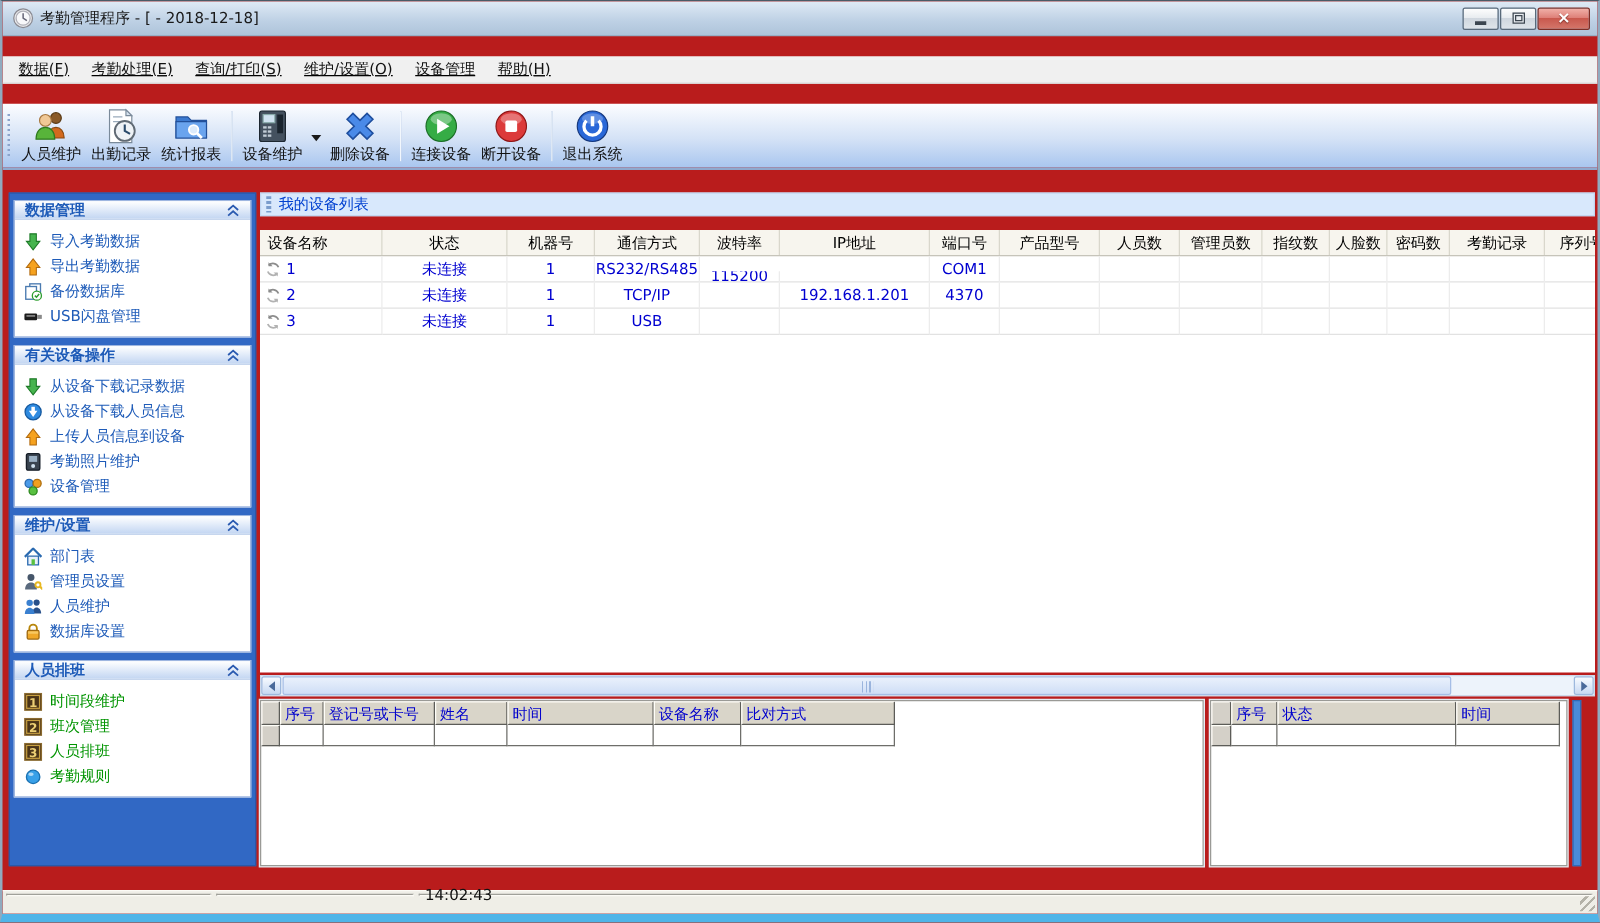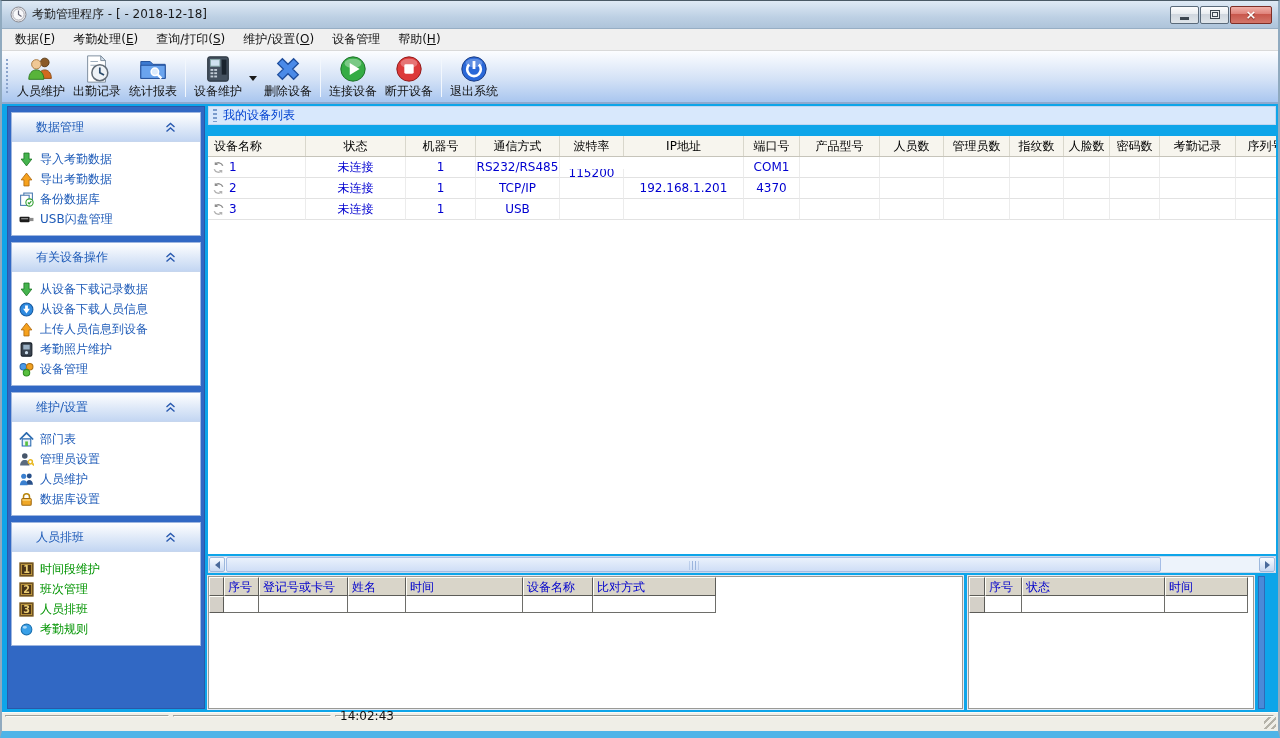--- a/index.html
+++ b/index.html
@@ -1,63 +1,63 @@
 <!DOCTYPE html>
 <html><head>
 <meta charset="utf-8">
 <style>
   * { margin:0; padding:0; box-sizing:border-box; }
   html,body { background:#888; }
   body { font-family:"DejaVu Sans", sans-serif; font-size:12px; }
   .window {
     width:1280px; height:738px; position:relative; overflow:hidden;
-    background:#0ea5e9; display:flex; flex-direction:column;
+    background:#b91c1c; display:flex; flex-direction:column;
     border-left:2px solid #90aabf; border-right:2px solid #90aabf;
-    border-top:1px solid #4a5a66; border-bottom:7px solid #4fb4e8;
+    border-top:1px solid #4a5a66; border-bottom:7px solid #4fb4e8;gap:16px;
   }
   
   .titlebar { height:28px; flex:0 0 28px; background:linear-gradient(#dfeaf5,#bdd0e4 60%,#aec4da);
     display:flex; align-items:center; padding:0 6px; border-bottom:1px solid #97aec4; }
   .app-icon { width:17px; height:17px; margin:0 5px 0 2px; }
   .title-text { color:#1a1a1a; font-size:12px; }
   .win-buttons { margin-left:auto; display:flex; gap:1px; padding-top:0; }
   .win-btn { height:18px; border:1px solid #5a6a7a; border-radius:2px;
     background:linear-gradient(#fdfdfd,#e8ecf0 45%,#cfd6de 46%,#dfe5ea);
     display:flex; align-items:center; justify-content:center; cursor:default; }
   .win-btn.min,.win-btn.max { width:29px; }
   .win-btn.close { width:42px; border-color:#7e2e26;
     background:linear-gradient(#f0b0a8,#de8078 45%,#c8574c 46%,#d4766a); }
   .g-min { width:9px; height:3px; background:#3c4650; margin-top:7px; }
   .g-max { width:10px; height:9px; border:1px solid #3c4650; background:#e8ecf0; display:flex; align-items:center; justify-content:center; }
   .g-max::after { content:""; width:4px; height:3px; border:1px solid #3c4650; display:block; }
   .g-x { color:#fff; font-weight:bold; font-size:13px; line-height:1; text-shadow:0 1px 1px #7a2a22; }
   
   .menubar { height:22px; flex:0 0 22px; background:#f0f0f0; border-bottom:1px solid #d9d9d9;
-    display:flex; align-items:center; padding-left:4px; }
+    display:flex; align-items:center; padding-left:4px;text-decoration:underline; }
   .menu-item { padding:2px 9px 3px; color:#111; cursor:default; }
   .menu-item u { text-decoration:underline; }
   
   .toolbar { height:53px; flex:0 0 53px; background:linear-gradient(#fcfdff,#d4e2f6 55%,#a9c6ef);
     border-bottom:2px solid #8fa9cf; display:flex; align-items:stretch; padding:2px 0 1px 2px; }
   .tb-grip { width:5px; margin:6px 3px 6px 1px; background:repeating-linear-gradient(#8aa4cc 0 2px, transparent 2px 4px); background-size:2px 100%; background-repeat:repeat-y; background-position:1px 0; }
   .tb-btn { width:56px; display:flex; flex-direction:column; align-items:center; justify-content:flex-end;
     padding:2px 1px 2px; cursor:default; border:1px solid transparent; border-radius:2px; }
   .tb-btn svg { width:30px; height:30px; }
   .tb-label { font-size:12px; color:#111; white-space:nowrap; line-height:14px; }
   .tb-sep { width:1px; background:#93add4; border-right:1px solid #f2f7fd; margin:4px 4px; }
   .tb-drop { width:14px; display:flex; align-items:center; justify-content:center; cursor:default; }
   .tb-drop::after { content:""; border:4px solid transparent; border-top:5px solid #1a1a1a; margin-top:6px; }
   
   .workspace { flex:1 1 auto; display:flex; padding:2px 2px 3px 5px; min-height:0; }
   
   .sidebar { width:198px; flex:0 0 198px; background:#3168c4; border:1px solid #2a58a8;
     padding:5px 3px 3px; overflow:hidden; }
   .sb-section { background:#fff; margin-bottom:6px; border:1px solid #9eb6e0; }
-  .sb-header { height:29px; background:linear-gradient(#ffffff,#dde8f8 55%,#c3d6f2);
-    display:flex; align-items:center; padding:0 24px; color:#1e5bb8; font-weight:normal; cursor:default;
+  .sb-header { height:15px; background:linear-gradient(#ffffff,#dde8f8 55%,#c3d6f2);
+    display:flex; align-items:center; padding:0 8px; color:#1e5bb8; font-weight:bold; cursor:default;
     border-bottom:1px solid #c6d6ee; }
   .sb-header .chev { margin-left:auto; width:11px; height:11px; }
   .sb-items { padding:7px 4px 6px 7px; }
   .sb-item { height:20px; display:flex; align-items:center; gap:6px; color:#1e5bb8; cursor:default; white-space:nowrap; }
   .sb-item svg { width:15px; height:15px; flex:0 0 15px; }
   .sb-item.green { color:#009400; }
   
   .main { flex:1 1 auto; display:flex; flex-direction:column; margin-left:3px; min-width:0; }
   .caption-bar { height:19px; flex:0 0 19px; background:#d8e8fc; border:1px solid #c2d6f0;
     display:flex; align-items:center; color:#0040d0; padding-left:4px; margin-bottom:11px; }

